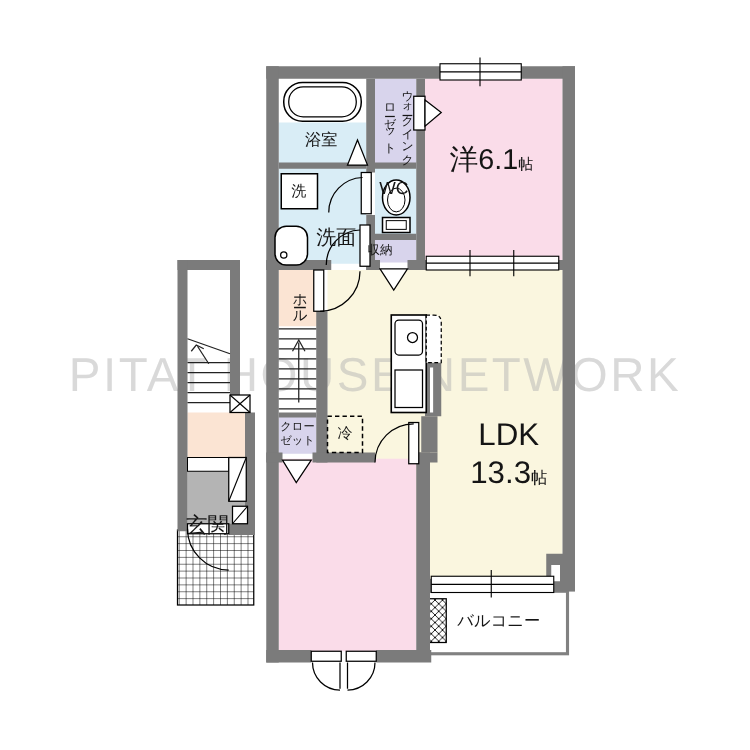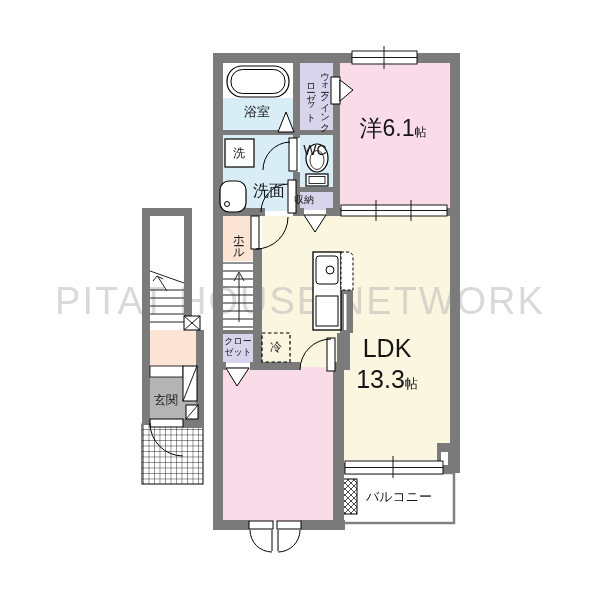--- a/index.html
+++ b/index.html
@@ -223,22 +223,22 @@
   <div class="lbl" style="left:257px;top:112px;font-size:13px;">浴室</div>
   <div class="lbl" style="left:239px;top:153px;font-size:12px;">洗</div>
   <div class="lbl" style="left:269px;top:171px;font-size:16px;margin-top:20px;">洗面</div>
   <div class="lbl" style="left:315px;top:150px;font-size:14px;">WC</div>
   <div class="vlbl" style="left:301px;top:64px;width:31px;height:66px;font-size:9.5px;line-height:14px;letter-spacing:-0.5px;">ウォークインクローゼット</div>
   <div class="lbl" style="left:304px;top:200px;font-size:10px;">収納</div>
   <div class="vlbl" style="left:231px;top:217px;height:46px;font-size:11.5px;">ホール</div>
   <div class="lbl" style="left:393px;top:128px;font-size:23px;">
     <span>洋6.1</span><span class="unit">帖</span>
   </div>
-  <div class="lbl" style="left:387px;top:364px;font-size:25px;line-height:1.25;">
+  <div class="lbl" style="left:407px;top:364px;font-size:25px;line-height:1.25;">
     <div><span>LDK</span></div>
     <div><span>13.3</span><span class="unit">帖</span></div>
   </div>
   <div class="lbl wrap" style="left:238px;top:347px;width:34px;font-size:9px;line-height:1.2;">クローゼット</div>
   <div class="lbl" style="left:276px;top:347px;font-size:12px;">冷</div>
-  <div class="lbl" style="left:166px;top:400px;font-size:12px;">玄関</div>
+  <div class="lbl" style="left:166px;top:420px;font-size:17px;">玄関</div>
   <div class="lbl" style="left:399px;top:497px;font-size:13px;">バルコニー</div>
 
 </div>
 
 </body></html>

